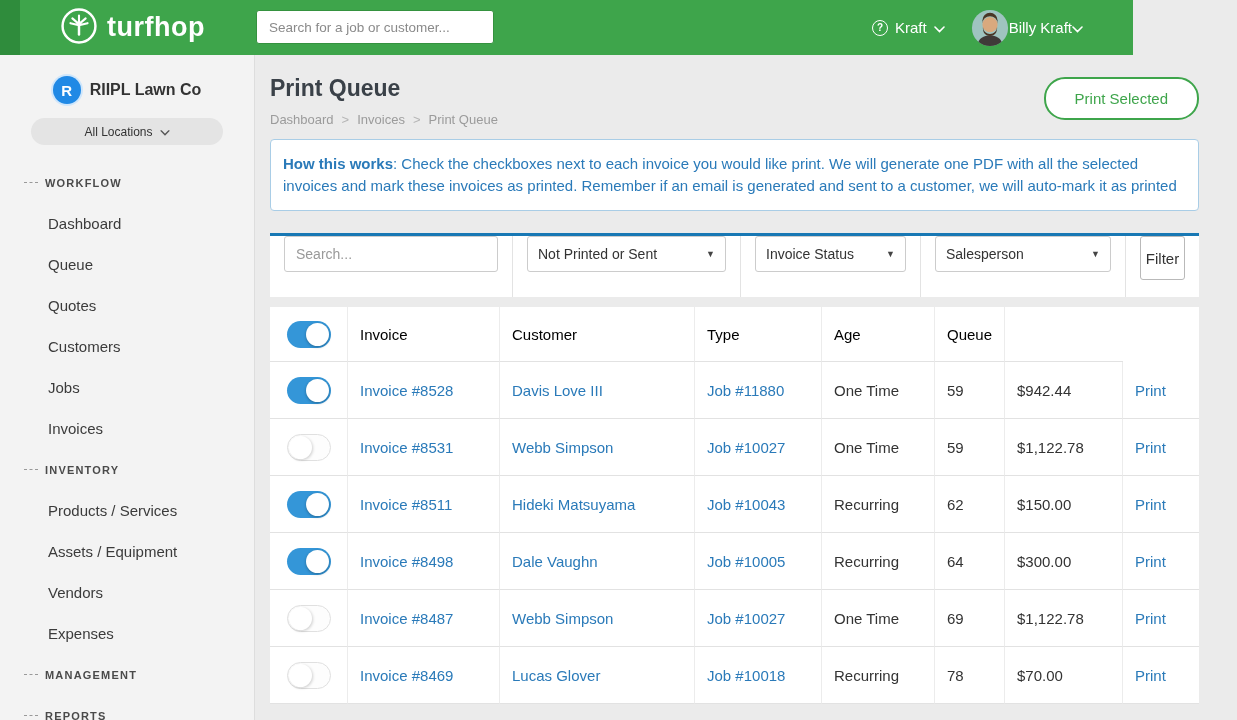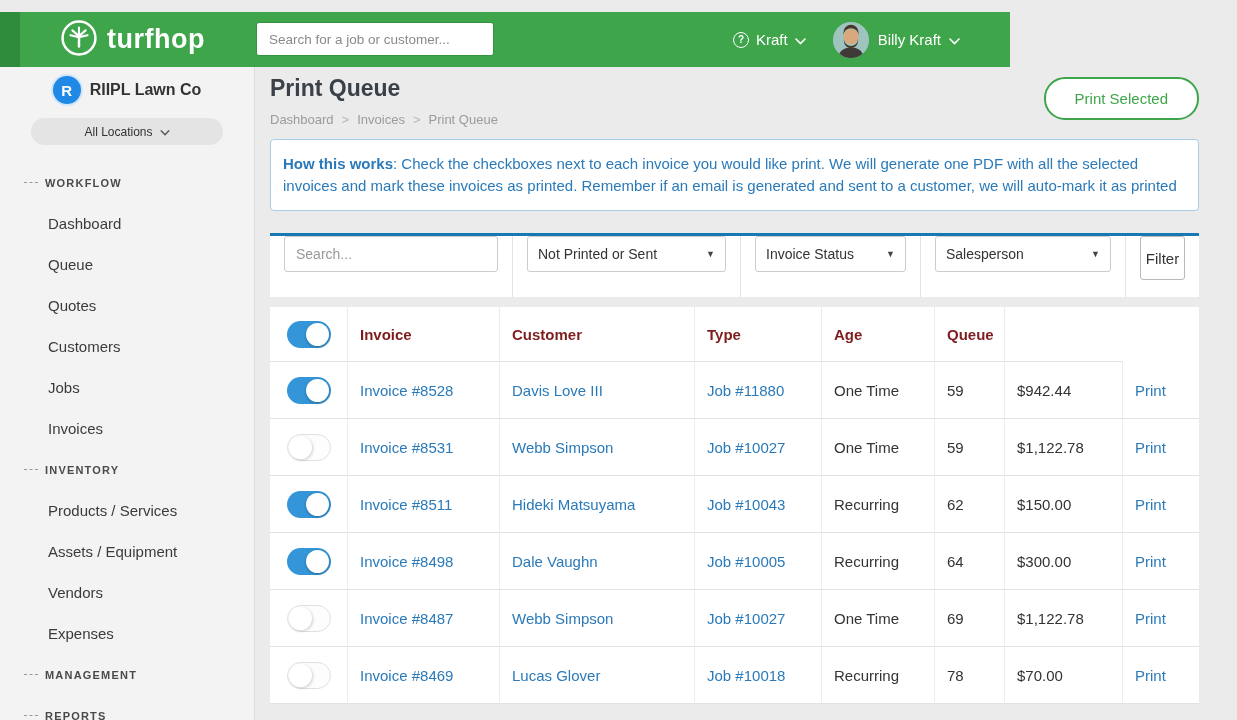--- a/index.html
+++ b/index.html
@@ -1,29 +1,29 @@
 <!DOCTYPE html>
 <html style="--brand-green: #3ea54b; --brand-green-dark: #2f8c3c; --link-blue: #2a7ab9; --toggle-blue: #3496d8; --info-border-blue: #a9cde6; --filter-accent-blue: #1878b4;"><head>
 <meta charset="utf-8">
 <style>
   * { box-sizing: border-box; margin: 0; padding: 0; }
   html,body { width:1237px; height:720px; overflow:hidden; font-family:"Liberation Sans","DejaVu Sans",sans-serif; background:#ebebeb; }
 
   
-  .navbar { position:absolute; top:12px; left:0; width:1010px; height:55px; background:var(--brand-green,#3ea54b); display:flex; align-items:center; z-index:5; }
+  .navbar { position:absolute; top:0; left:0; width:1133px; height:55px; background:var(--brand-green,#3ea54b); display:flex; align-items:center; z-index:5; }
   .nav-dark-strip { position:absolute; left:0; top:0; width:20px; height:55px; background:var(--brand-green-dark,#2f8c3c); }
   .brand { display:flex; align-items:center; gap:9px; margin-left:60px; }
   .brand-text { color:#fff; font-size:27px; font-weight:bold; letter-spacing:.5px; }
   .nav-search { position:absolute; left:256px; top:10px; width:238px; height:34px; border:1px solid #35923f; border-radius:3px; padding:0 12px; font-size:13.5px; color:#333; outline:none; background:#fff; }
   .nav-search::placeholder { color:#8a8a8a; }
   .nav-right { position:absolute; right:50px; top:0; height:55px; display:flex; align-items:center; gap:26px; }
   .help-group { display:flex; align-items:center; gap:7px; color:#fff; font-size:15px; cursor:pointer; }
   .q-icon { width:16px; height:16px; border:1.4px solid #fff; border-radius:50%; display:flex; align-items:center; justify-content:center; font-size:10px; font-weight:bold; }
   .q-icon::before { content:"?"; }
-  .user-group { display:flex; align-items:center; gap:8px; cursor:pointer; }
+  .user-group { display:flex; align-items:center; gap:0; cursor:pointer; }
   .avatar { width:38px; height:38px; border-radius:50%; overflow:hidden; flex:none; }
   .user-name { color:#fff; font-size:15px; }
 
   
   .sidebar { position:absolute; top:55px; left:0; width:255px; bottom:0; background:#f3f3f3; border-right:1px solid #ddd; overflow:hidden; }
   .company-row { display:flex; align-items:center; justify-content:center; gap:9px; padding-top:21px; }
   .company-badge { width:28px; height:28px; border-radius:50%; background:#2089e5; color:#fff; font-weight:bold; font-size:15px; display:flex; align-items:center; justify-content:center; box-shadow:0 0 0 2px #cfe6fb; }
   .company-name { font-size:16px; font-weight:bold; color:#333; }
   .locations-pill { width:192px; height:27px; margin:14px auto 0; background:#e4e4e4; border-radius:14px; display:flex; align-items:center; justify-content:center; gap:7px; font-size:12px; color:#333; cursor:pointer; }
   .side-nav { margin-top:17px; }
@@ -52,21 +52,21 @@
   .select-box { height:36px; border:1px solid #ccc; border-radius:3px; display:flex; align-items:center; justify-content:space-between; padding:16px 10px; font-size:14px; color:#333; cursor:pointer; background:#fff; }
   .sel-1 { width:199px; } .sel-2 { width:151px; } .sel-3 { width:176px; }
   .caret { font-size:9px; color:#444; margin-left:10px; }
   .filter-btn { width:100%; height:44px; background:#fff; border:1px solid #b9b9b9; border-radius:3px; font-size:15px; color:#333; cursor:pointer; font-family:inherit; }
 
   
   .table { margin-top:10px; background:#fff; }
   .trow { display:grid; grid-template-columns:78px 152px 195px 127px 113px 70px 118px 1fr; }
   .td { display:flex; align-items:center; padding-left:12px; border-right:1px solid #ececec; border-bottom:1px solid #e2e2e2; font-size:15px; color:#333; height:57px; }
   .td:last-child { border-right:none; }
-  .thead .td { height:55px; font-weight:bold; color:#7f1d1d; }
+  .thead .td { height:55px; font-weight:normal; color:#000000; }
   .toggle-cell { justify-content:center; padding-left:0; }
   .blue-link { color:var(--link-blue,#2a7ab9); cursor:pointer; text-decoration:none; }
 
   .toggle { width:44px; height:27px; border-radius:14px; position:relative; cursor:pointer; flex:none; }
   .toggle.on { background:var(--toggle-blue,#3496d8); }
   .toggle.off { background:#fdfdfd; border:1px solid #e0e0e0; }
   .toggle .knob { position:absolute; top:2px; width:23px; height:23px; border-radius:50%; background:#fff; box-shadow:0 1px 3px rgba(0,0,0,.3); }
   .toggle.on .knob { right:2px; }
   .toggle.off .knob { left:1px; top:1px; box-shadow:1px 1px 3px rgba(0,0,0,.18); }
 </style>

